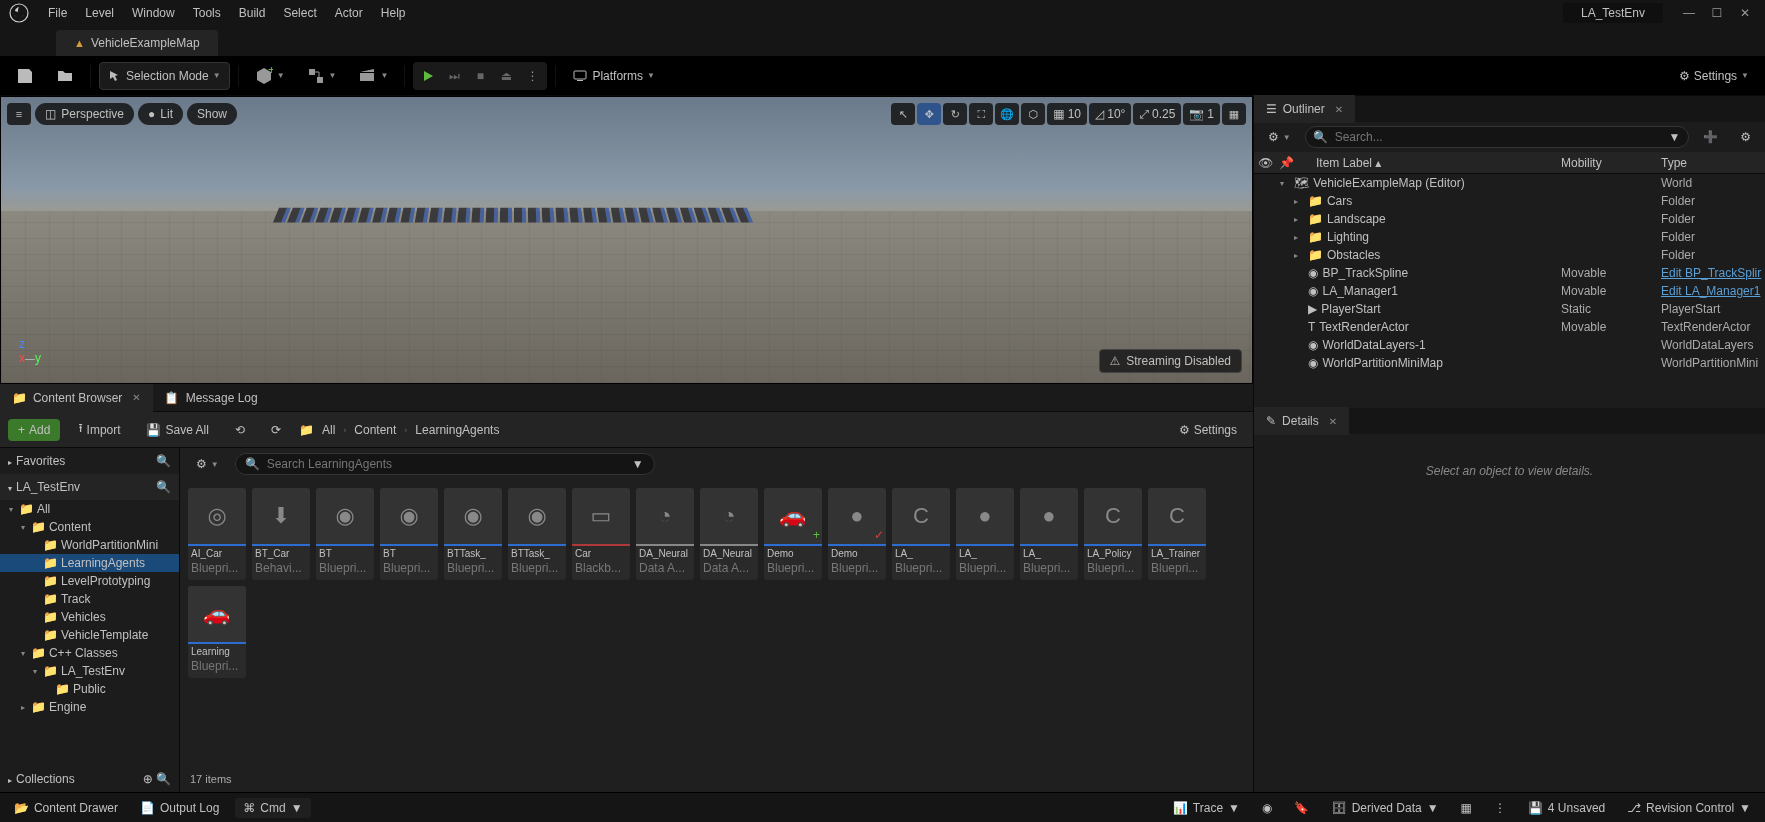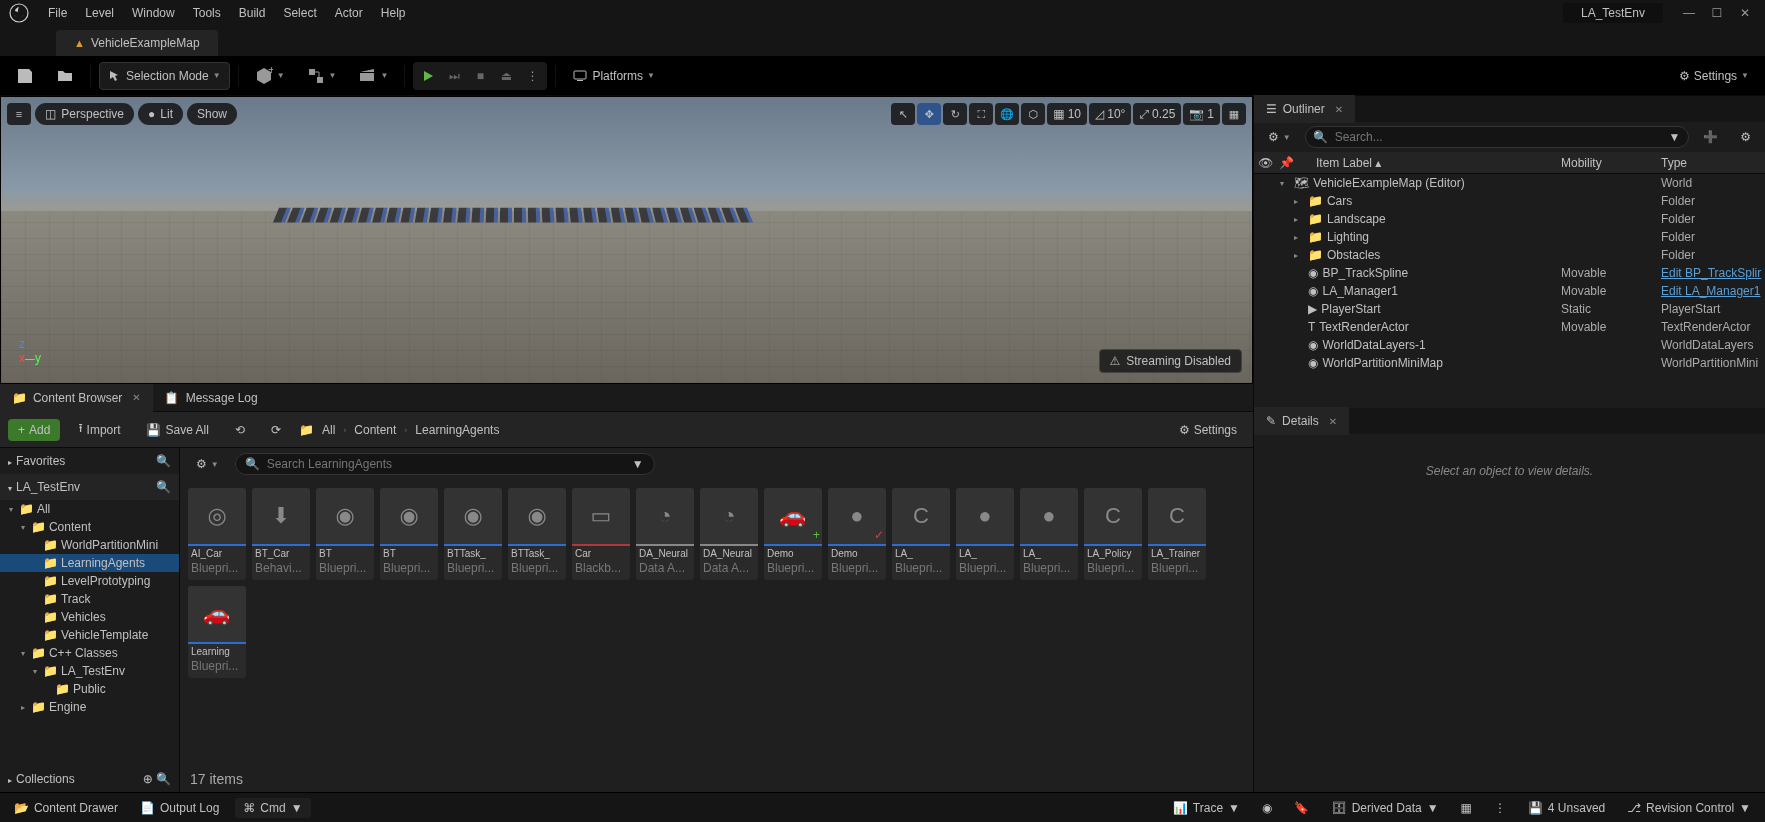--- a/index.html
+++ b/index.html
@@ -58,21 +58,21 @@
 .assets{flex:1;background:#1f1f1f;display:flex;flex-direction:column}
 .assetbar{height:32px;display:flex;align-items:center;padding:0 8px;gap:8px}
 .searchbox{flex:0 0 420px;background:#141414;border:1px solid #333;border-radius:12px;padding:3px 10px;display:flex;align-items:center;gap:6px}
 .searchbox input{background:transparent;border:none;outline:none;flex:1;color:#888}
 .assetgrid{flex:1;padding:8px;display:flex;flex-wrap:wrap;gap:6px;align-content:flex-start;overflow:auto}
 .asset{width:58px;height:92px;background:#2a2a2a;border-radius:3px;display:flex;flex-direction:column;overflow:hidden;cursor:pointer}
 .asset .thumb{height:56px;background:#333;display:flex;align-items:center;justify-content:center;font-size:22px;color:#888;position:relative}
 .asset .stripe{height:2px}
 .asset .lbl{padding:2px 3px;font-size:10px;line-height:11px;overflow:hidden;white-space:nowrap;text-overflow:ellipsis}
 .asset .sub{padding:0 3px;font-size:12px;color:#777;overflow:hidden;white-space:nowrap;text-overflow:ellipsis}
-.assetfoot{height:26px;padding:0 10px;display:flex;align-items:center;color:#aaa;font-size:14px}
+.assetfoot{height:26px;padding:0 10px;display:flex;align-items:center;color:#aaa;font-size:11px}
 .rightcol{width:512px;background:#1c1c1c;display:flex;flex-direction:column;border-left:1px solid #0a0a0a}
 .outliner{display:flex;flex-direction:column;flex:0 0 312px}
 .panelhdr{height:26px;background:#151515;display:flex;align-items:center}
 .panelhdr .ptab{background:#242424}
 .outbar{height:30px;display:flex;align-items:center;padding:0 6px;gap:6px}
 .outsearch{flex:1;background:#141414;border:1px solid #333;border-radius:12px;padding:3px 8px;display:flex;align-items:center;gap:6px}
 .outsearch input{background:transparent;border:none;outline:none;flex:1;color:#888}
 .outhdrrow{height:22px;background:#242424;display:flex;align-items:center;border-bottom:1px solid #0a0a0a;font-size:11px}
 .outhdrrow .c1{flex:1;padding-left:34px}
 .outhdrrow .c2{width:100px}

